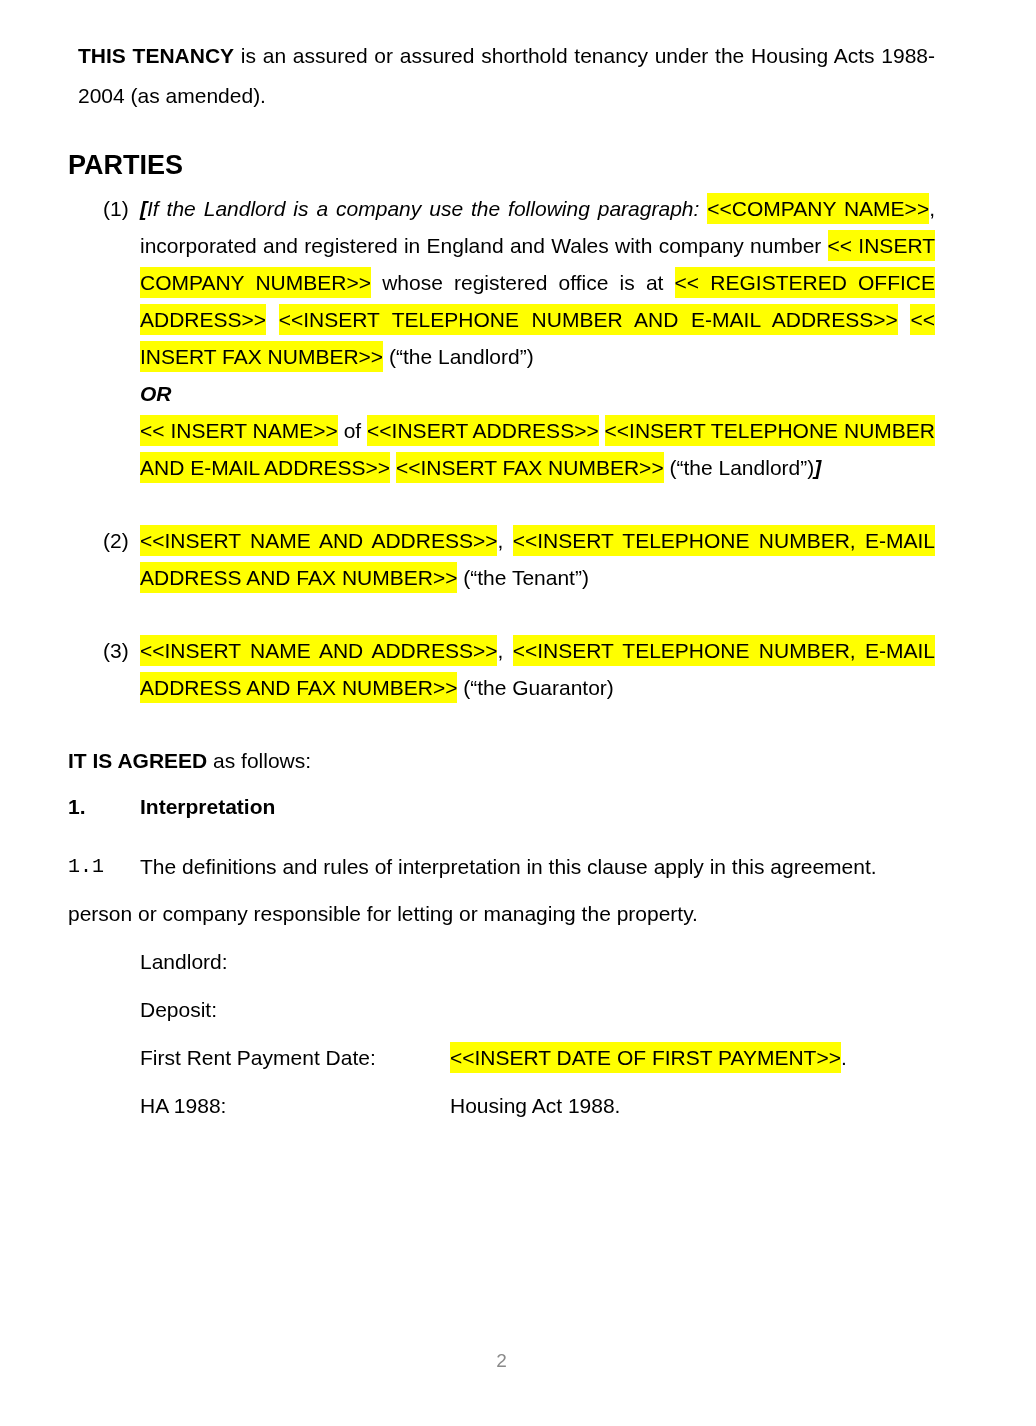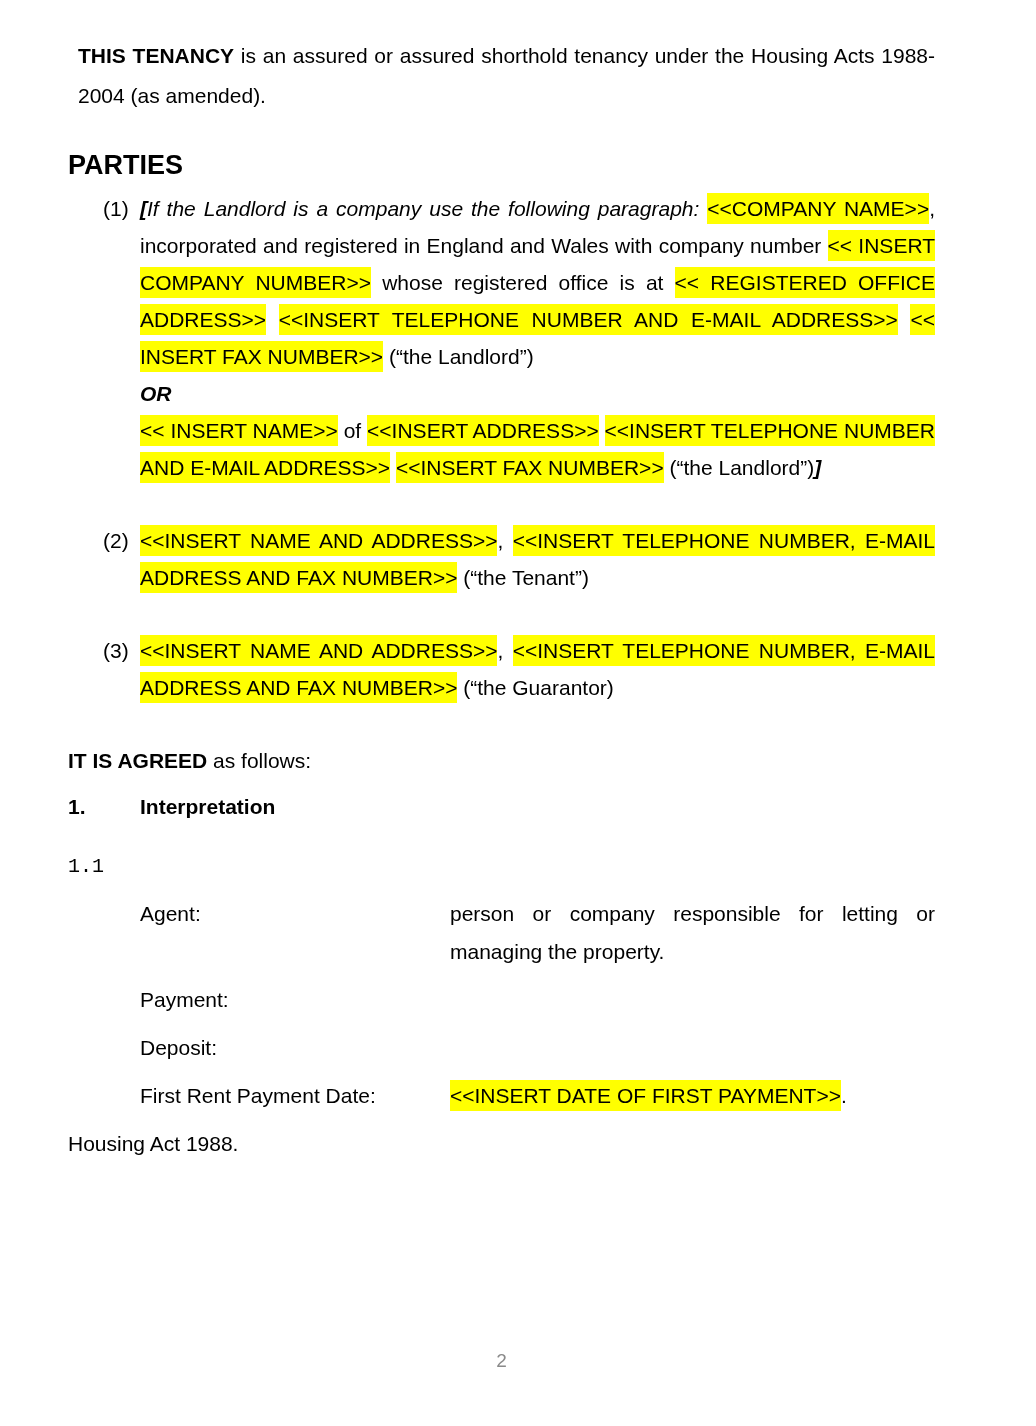--- a/index.html
+++ b/index.html
@@ -133,42 +133,43 @@
 
   <p class="agreed"><span class="b">IT IS AGREED</span><span> as follows:</span></p>
 
   <div class="clause-1">
     <span class="c-num">1.</span>
     <span>Interpretation</span>
   </div>
 
   <div class="clause-1-1">
     <span class="c-num mono-num">1.1</span>
+    <span>The definitions and rules of interpretation in this clause apply in this agreement.</span>
   </div>
 
   <div class="defs">
 
     <div class="def-row">
-      <span class="def-term">Agent:</span>
       <span class="def-body"><span>person or company responsible for letting or managing the property.</span></span>
     </div>
 
     <div class="def-row">
-      <span class="def-term">Payment:</span>
+      <span class="def-term">Landlord:</span>
     </div>
 
     <div class="def-row">
       <span class="def-term">Deposit:</span>
     </div>
 
     <div class="def-row">
       <span class="def-term">First Rent Payment Date:</span>
       <span class="def-body"><span class="hl">&lt;&lt;INSERT DATE OF FIRST PAYMENT&gt;&gt;</span><span>.</span></span>
     </div>
 
     <div class="def-row">
+      <span class="def-term">HA 1988:</span>
       <span class="def-body"><span>Housing Act 1988.</span></span>
     </div>
 
   </div>
 </div>
 
 <div class="page-number">2</div>
 
 </body></html>

